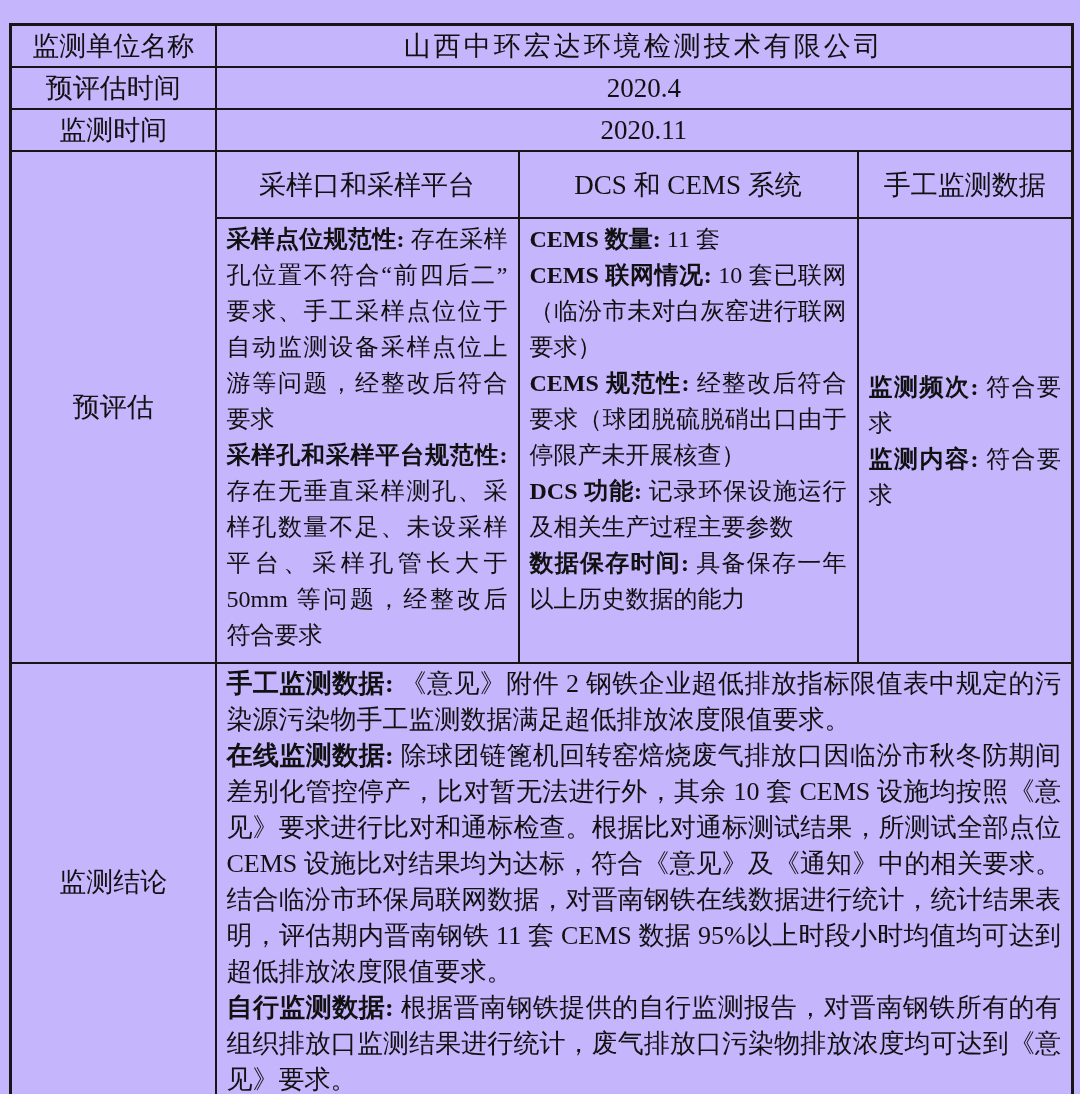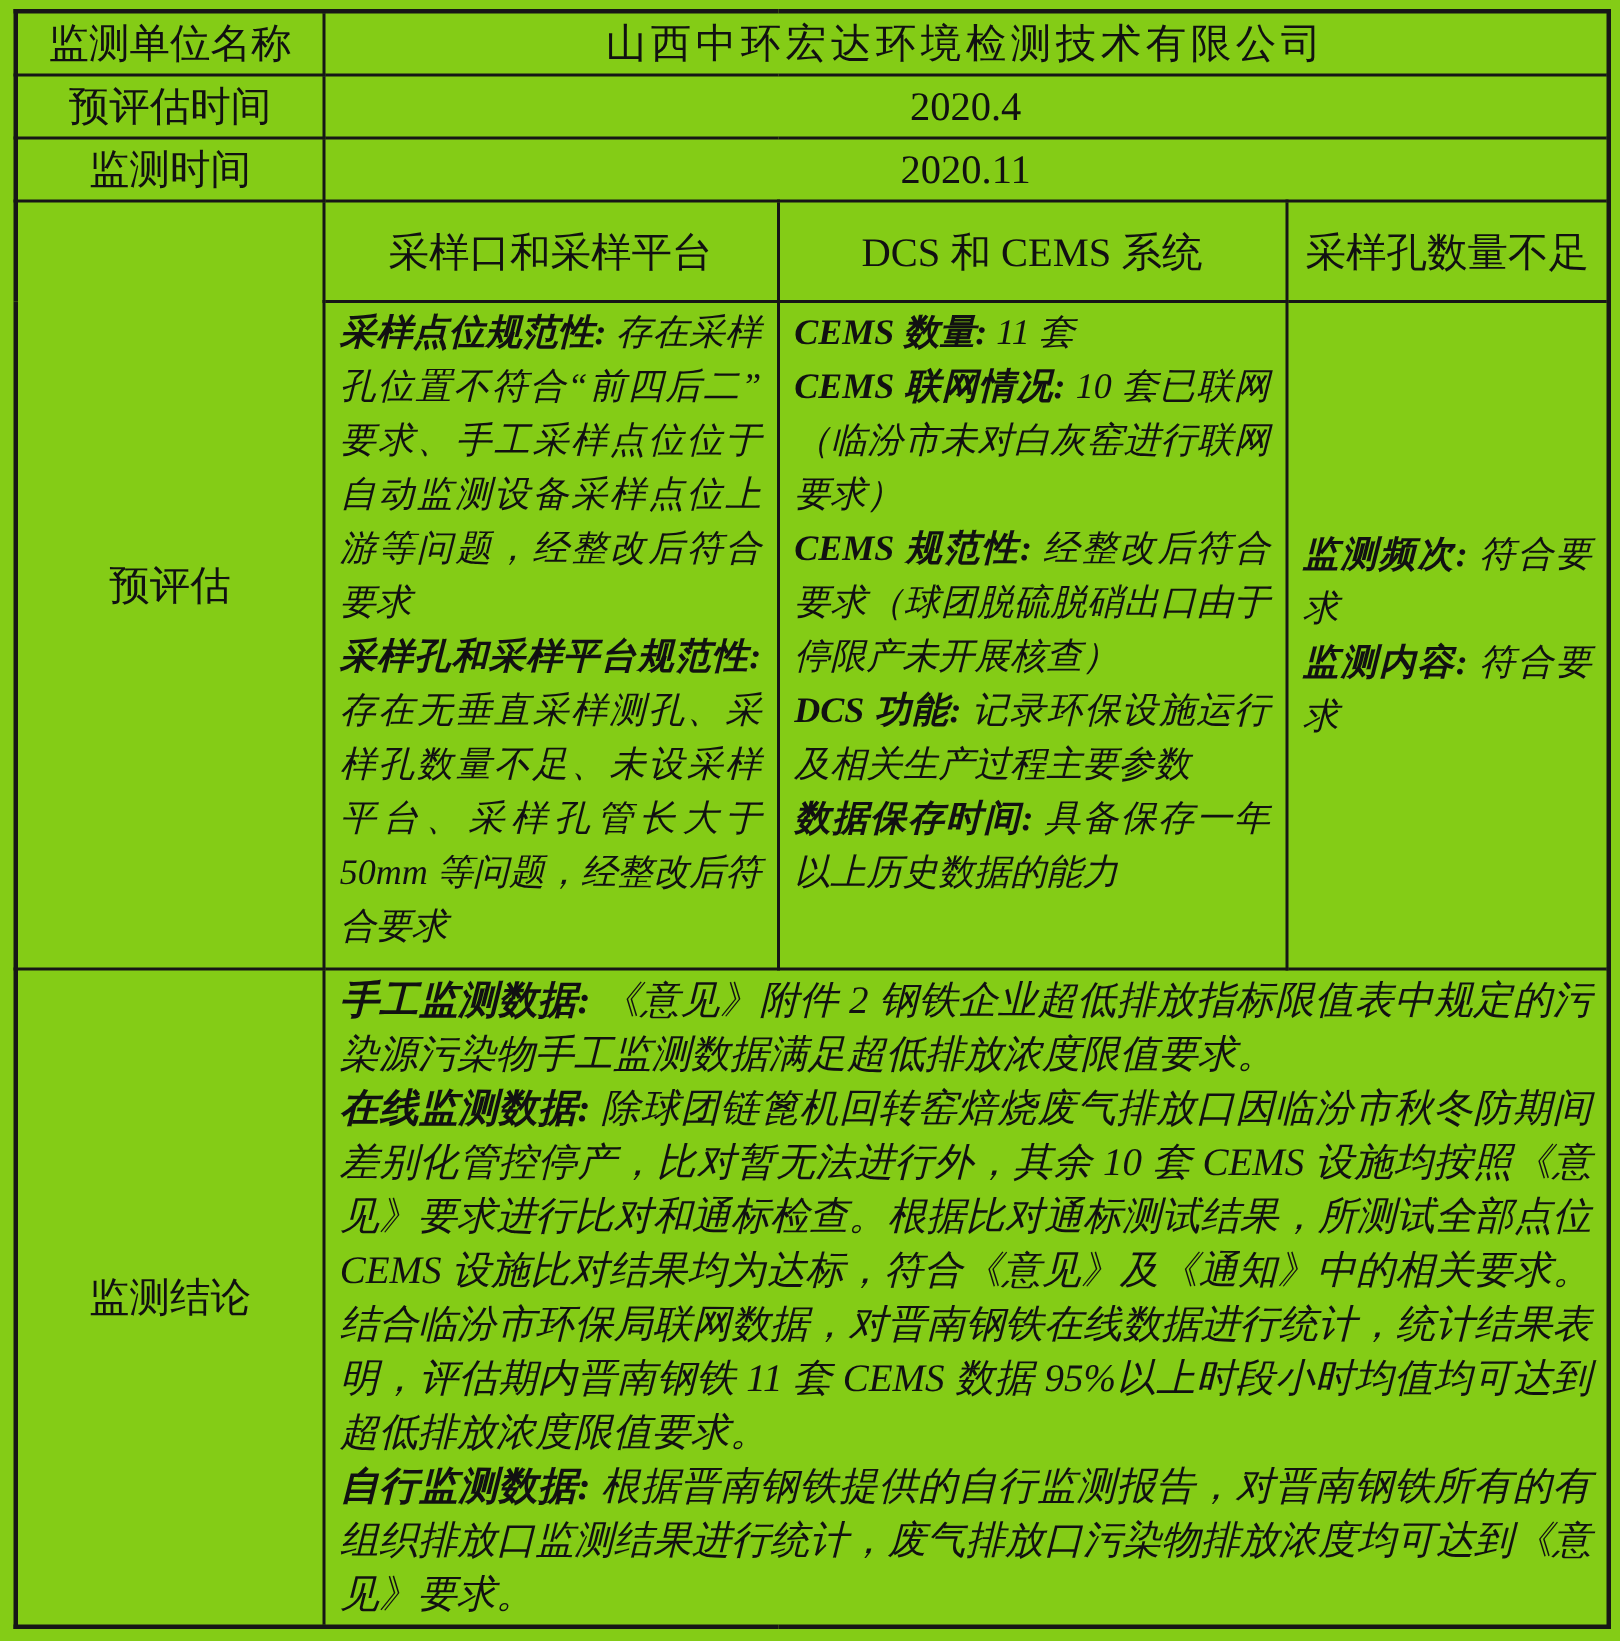--- a/index.html
+++ b/index.html
@@ -6,23 +6,23 @@
     margin: 0;
     padding: 0;
     background: #ffffff;
     color: #111111;
     font-family: "Liberation Serif", "DejaVu Serif", serif;
   }
   .page {
     position: relative;
     width: 1080px;
     height: 1094px;
-    background: #84cc16;
+    background: #c4b5fd;
     box-sizing: border-box;
-    padding: 6px 9px;
+    padding: 23px 9px;
   }
   table.report {
     border-collapse: collapse;
     table-layout: fixed;
     width: 1062px;
     height: 1080px;
     border: 3px solid #161616;
   }
   table.report td {
     border: 2px solid #161616;
@@ -50,21 +50,21 @@
     padding: 2px 14px;
   }
   .cell-body {
     vertical-align: top;
     text-align: justify;
     text-justify: inter-ideograph;
     font-size: 24px;
     line-height: 36px;
     padding: 5px 10px 4px 11px;
   }
-  .cell-body p, .conclusion-cell p { margin: 0; font-style: italic; }
+  .cell-body p, .conclusion-cell p { margin: 0; }
   .cell-mid { vertical-align: middle; margin-left: 13px; }
   b.runin { font-weight: 700; }
   .conclusion-cell {
     vertical-align: top;
     text-align: justify;
     text-justify: inter-ideograph;
     font-size: 26px;
     line-height: 36px;
     padding: 3px 13px 2px 14px;
   }
@@ -97,21 +97,21 @@
     </tr>
     <tr class="r-top3">
       <td class="row-label">监测时间</td>
       <td class="row-value" colspan="3">2020.11</td>
     </tr>
 
     <tr class="r-head">
       <td class="row-label" rowspan="2">预评估</td>
       <td class="col-header">采样口和采样平台</td>
       <td class="col-header">DCS 和 CEMS 系统</td>
-      <td class="col-header">采样孔数量不足</td>
+      <td class="col-header">手工监测数据</td>
     </tr>
 
     <tr>
       <td class="cell-body">
         <p><b class="runin">采样点位规范性:</b>
           <span>存在采样孔位置不符合“前四后二”要求、手工采样点位位于自动监测设备采样点位上游等问题，经整改后符合要求</span></p>
         <p><b class="runin">采样孔和采样平台规范性:</b>
           <span>存在无垂直采样测孔、采样孔数量不足、未设采样平台、采样孔管长大于 50mm 等问题，经整改后符合要求</span></p>
       </td>
       <td class="cell-body">

